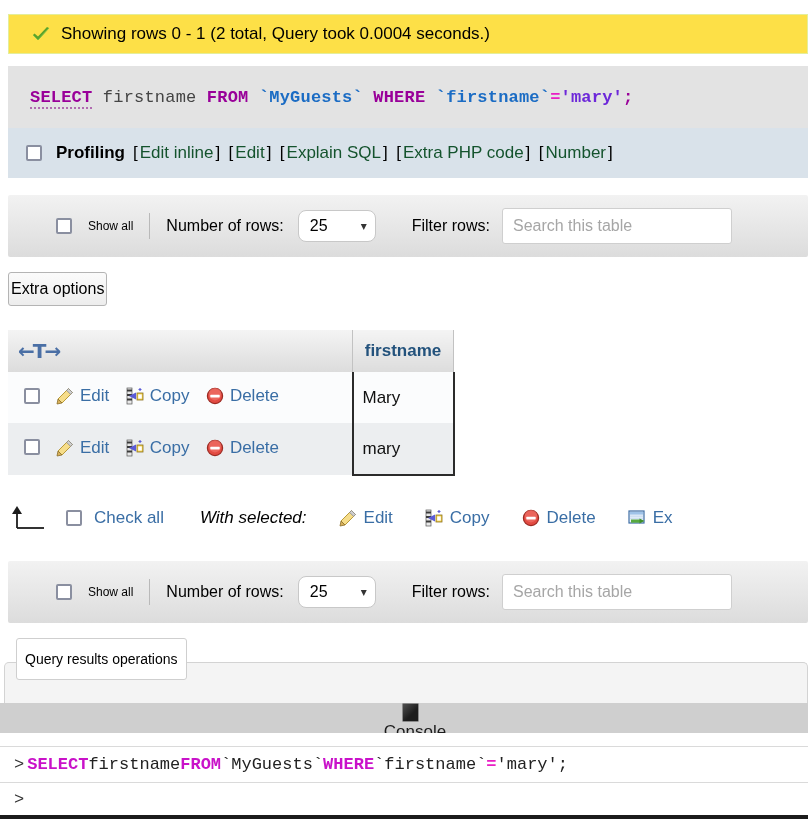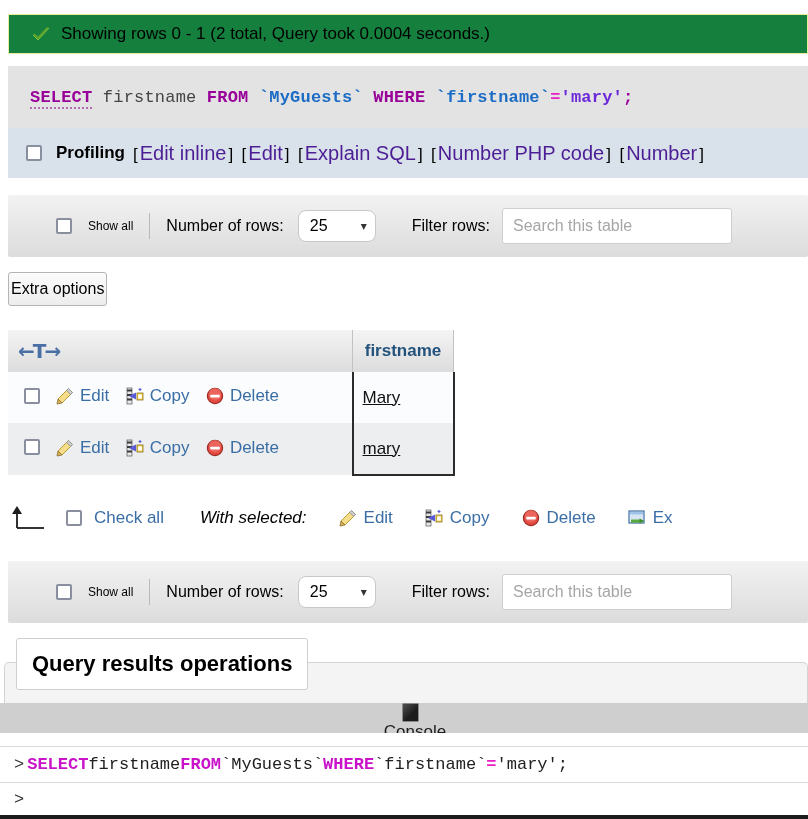--- a/index.html
+++ b/index.html
@@ -14,21 +14,21 @@
     height: 819px;
     overflow: hidden;
     background: #ffffff;
   }
 
   
   .success-banner {
     position: absolute;
     left: 8px; top: 14px;
     width: 800px; height: 40px;
-    background: #15803d;
+    background: #fde047;
     border: 1px solid #e4ee9a;
     box-sizing: border-box;
     display: flex;
     align-items: center;
     padding-left: 22px;
   }
   .check-icon {
     width: 20px; height: 20px;
     margin-right: 10px;
     flex: 0 0 auto;
@@ -90,21 +90,21 @@
     display: inline-block;
     flex: 0 0 auto;
   }
   .profiling-label {
     margin-left: 14px;
     color: #000000;
     font-weight: bold;
     font-size: 17px;
   }
   .bracket { color: #000000; margin: 0 2px; font-size: 17px; }
-  .lnk { color: #4c1d95; font-size: 20px; text-decoration: none; cursor: pointer; }
+  .lnk { color: #14532d; font-size: 17px; text-decoration: none; cursor: pointer; }
   .profiling-links { margin-left: 6px; white-space: nowrap; }
 
   
   .rows-bar {
     position: absolute;
     left: 8px;
     width: 800px; height: 62px;
     background: linear-gradient(to bottom, #f2f2f2 0%, #e6e6e6 55%, #dcdcdc 100%);
     box-sizing: border-box;
     display: flex;
@@ -217,21 +217,20 @@
   .td-check { width: 48px; height: 51px; text-align: center; }
   .td-act   { height: 51px; padding-right: 14px !important; }
   .td-val {
     height: 51px;
     padding-left: 9px !important;
     border-left: 2px solid #2b2b2b;
     border-right: 2px solid #2b2b2b;
     color: #111111;
     font-size: 17px;
     white-space: nowrap;
-    text-decoration: underline;
   }
   .trow-last .td-val { border-bottom: 2px solid #2b2b2b; }
   .act-link {
     display: inline-flex;
     align-items: center;
     color: #3a6ea5;
     font-size: 17px;
     text-decoration: none;
     cursor: pointer;
     white-space: nowrap;
@@ -279,26 +278,26 @@
     width: 804px; height: 42px;
     background: #f4f4f4;
     border: 1px solid #d3d3d3;
     border-bottom: none;
     border-radius: 5px 5px 0 0;
     box-sizing: border-box;
   }
   .qro-tab {
     position: absolute;
     left: 16px; top: 638px;
-    padding: 12px 15px;
+    padding: 12px 8px;
     background: #ffffff;
     border: 1px solid #cfcfcf;
     border-radius: 3px;
-    font-size: 22px;
-    font-weight: bold;
+    font-size: 14px;
+    font-weight: normal;
     color: #000000;
     cursor: pointer;
     white-space: nowrap;
   }
 
   
   .console-bar {
     position: absolute;
     left: 0; top: 703px;
     width: 808px; height: 30px;
@@ -382,21 +381,21 @@
     <span class="sql-text"><span class="kw-first">SELECT</span><span class="ident">&nbsp;</span><span class="ident">firstname</span><span class="ident">&nbsp;</span><span class="kw">FROM</span><span class="ident">&nbsp;</span><span class="btick">`MyGuests`</span><span class="ident">&nbsp;</span><span class="kw">WHERE</span><span class="ident">&nbsp;</span><span class="btick">`firstname`</span><span class="op">=</span><span class="str">'mary'</span><span class="semi">;</span></span>
   </div>
 
   <div class="profiling-bar">
     <span class="cb"></span>
     <span class="profiling-label">Profiling</span>
     <span class="profiling-links">
       <span class="bracket">[</span><a class="lnk">Edit inline</a><span class="bracket">]</span>
       <span class="bracket">[</span><a class="lnk">Edit</a><span class="bracket">]</span>
       <span class="bracket">[</span><a class="lnk">Explain SQL</a><span class="bracket">]</span>
-      <span class="bracket">[</span><a class="lnk">Number PHP code</a><span class="bracket">]</span>
+      <span class="bracket">[</span><a class="lnk">Extra PHP code</a><span class="bracket">]</span>
       <span class="bracket">[</span><a class="lnk">Number</a><span class="bracket">]</span>
     </span>
   </div>
 
   <div class="rows-bar rows-bar-1">
     <span class="cb"></span>
     <span class="showall-label">Show all</span>
     <span class="vsep"></span>
     <span class="rows-label">Number of rows:</span>
     <span class="rows-select">

